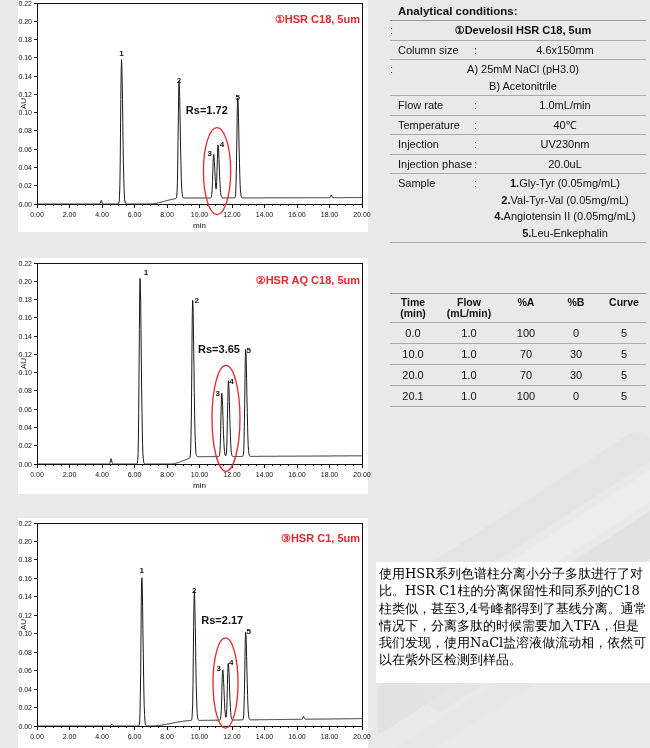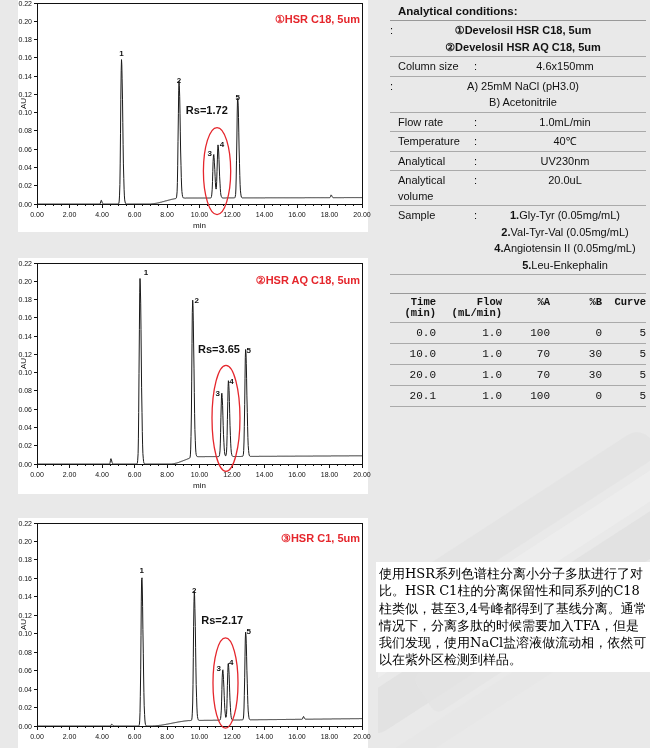--- a/index.html
+++ b/index.html
@@ -13,26 +13,26 @@
   .cond-row{display:flex;margin:0 2px 0 12px;padding:1px 0;border-bottom:1px solid #aaa;}
   .cond-label{width:76px;flex:none;padding-left:8px;line-height:16px;}
   .cond-vals{flex:1;}
   .cond-line{display:flex;line-height:16.5px;}
   .cond-line .c{width:10px;flex:none;}
   .cond-line .v{flex:1;text-align:center;}
   .b{font-weight:bold;}
   
   .gtable{position:absolute;top:293px;left:12px;width:256px;z-index:2;font-size:11px;color:#111;border-top:1px solid #999;}
   .gt-row{display:flex;border-bottom:1px solid #aaa;}
-  .gt-cell{text-align:right;line-height:16px;padding:2px 0;font-family:Liberation Mono, monospace;}
+  .gt-cell{text-align:center;line-height:16px;padding:2px 0;}
   .gt-head .gt-cell{font-weight:bold;font-size:10.5px;line-height:11px;padding:3px 0;}
   .w0{width:46px}.w1{width:66px}.w2{width:48px}.w3{width:52px}.w4{width:44px}
   
   .desc-box{position:absolute;left:-2px;top:562px;width:270px;min-height:84px;background:#ffffff;z-index:3;
-    font-family:"DejaVu Serif",serif;font-size:13px;line-height:17.3px;color:#000;padding:3px 2px 3px 3px;}
+    font-family:"DejaVu Serif",serif;font-size:13px;line-height:17.3px;color:#000;padding:3px 2px 14px 3px;}
   
   .bg-art{position:absolute;left:0;top:380px;z-index:1;}
 </style>
 </head>
 <body>
 
 <div class="page">
 
   <svg id="chart-0" class="chart-panel" style="top:0" width="378" height="235">
       <rect x="18" y="0" width="350" height="232" fill="#ffffff"></rect>
@@ -321,24 +321,20 @@
 
     <div class="conditions">
       <div class="cond-heading">Analytical conditions:</div>
       <div id="cond-rows">
           <div class="cond-row">
             <div class="cond-vals">
               <div class="cond-line">
                 <span class="c">:</span>
                 <span class="v b">①Develosil HSR C18, 5um</span>
               </div>
-              <div class="cond-line">
-                <span class="c"></span>
-                <span class="v b">②Develosil HSR AQ C18, 5um</span>
-              </div>
             </div>
           </div>
           <div class="cond-row">
             <div class="cond-label">Column size</div>
             <div class="cond-vals">
               <div class="cond-line">
                 <span class="c">:</span>
                 <span class="v">4.6x150mm</span>
               </div>
             </div>
@@ -367,30 +363,30 @@
           <div class="cond-row">
             <div class="cond-label">Temperature</div>
             <div class="cond-vals">
               <div class="cond-line">
                 <span class="c">:</span>
                 <span class="v">40℃</span>
               </div>
             </div>
           </div>
           <div class="cond-row">
-            <div class="cond-label">Analytical</div>
+            <div class="cond-label">Injection</div>
             <div class="cond-vals">
               <div class="cond-line">
                 <span class="c">:</span>
                 <span class="v">UV230nm</span>
               </div>
             </div>
           </div>
           <div class="cond-row">
-            <div class="cond-label">Analytical volume</div>
+            <div class="cond-label">Injection phase</div>
             <div class="cond-vals">
               <div class="cond-line">
                 <span class="c">:</span>
                 <span class="v">20.0uL</span>
               </div>
             </div>
           </div>
           <div class="cond-row">
             <div class="cond-label">Sample</div>
             <div class="cond-vals">

